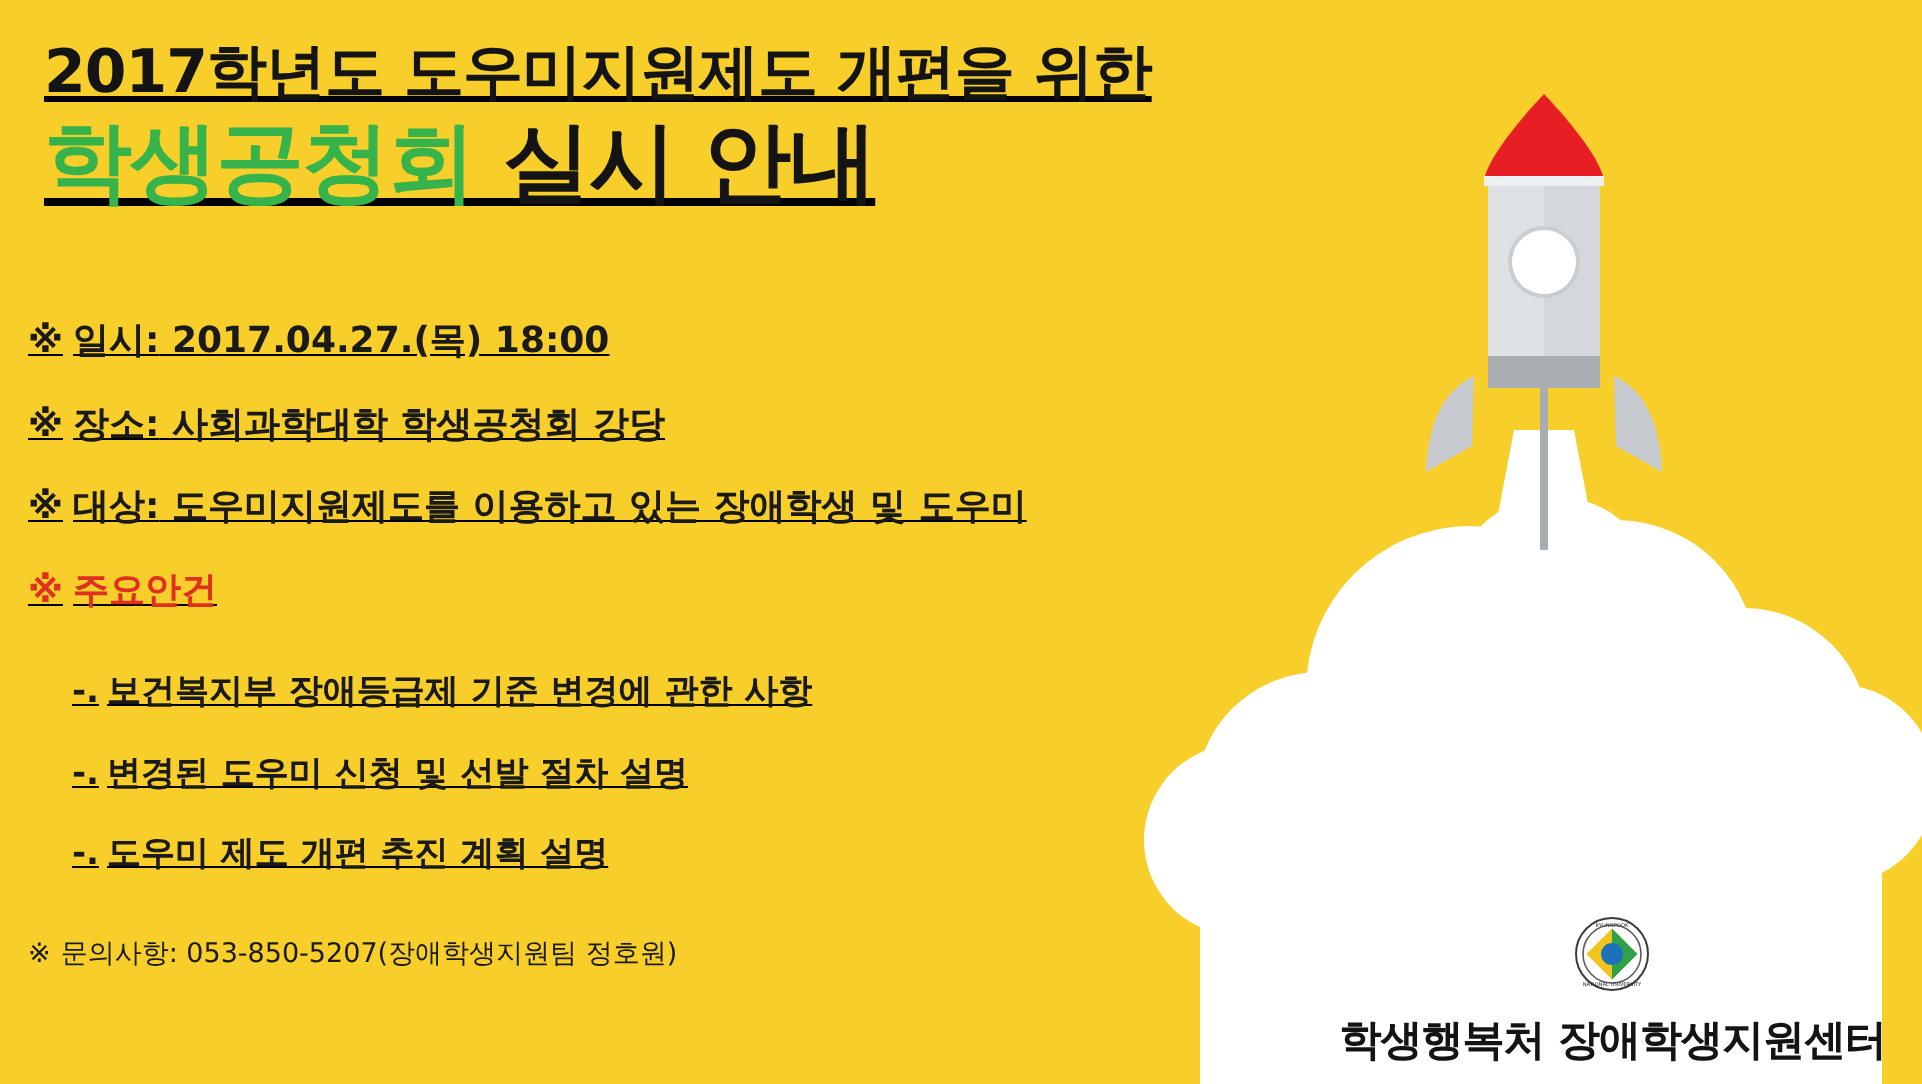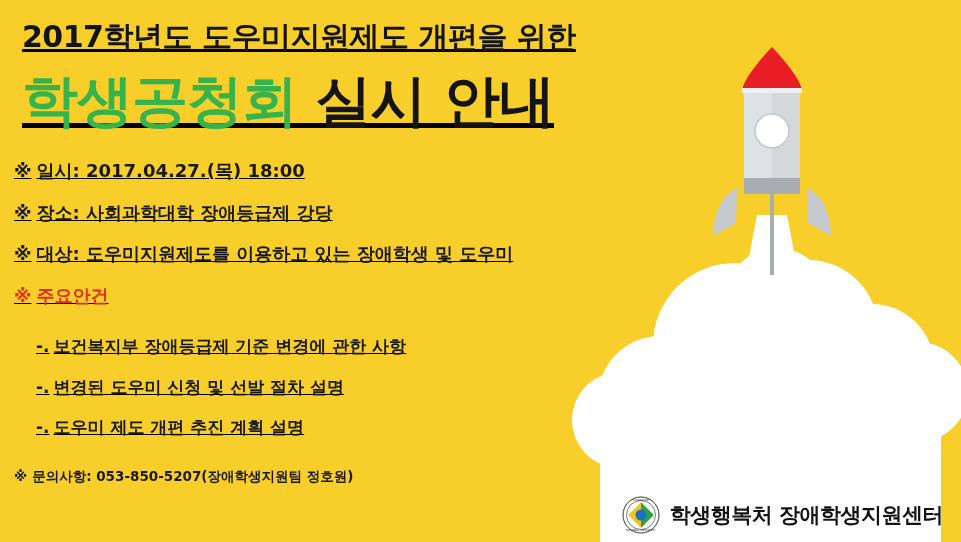--- a/index.html
+++ b/index.html
@@ -34,22 +34,22 @@
   }
   .title-line1 {
     font-size: 30px;
     font-weight: 700;
     color: #141414;
     letter-spacing: -0.5px;
     line-height: 1.12;
     white-space: nowrap;
   }
   .title-line2 {
-    margin-top: 16px;
-    font-size: 56px;
+    margin-top: 4px;
+    font-size: 44px;
     font-weight: 700;
     line-height: 1.1;
     letter-spacing: -1px;
     white-space: nowrap;
     color: #141414;
   }
   .title-highlight {
     color: #36B34A;
   }
   .title-rest {
@@ -99,35 +99,36 @@
     margin-right: 4px;
   }
 
   
   .contact {
     position: absolute;
     left: 14px;
     top: 468px;
     z-index: 5;
     font-size: 13.5px;
-    font-weight: 700;
+    font-weight: 400;
     color: #1a1a1a;
     white-space: nowrap;
   }
   .contact .mark { margin-right: 5px; }
 
   
   .org-footer {
     position: absolute;
     right: 18px;
     bottom: 8px;
     z-index: 6;
     display: flex;
     align-items: center;
     gap: 10px;
+    flex-direction: column;
   }
   .org-seal {
     width: 38px;
     height: 38px;
     flex: 0 0 38px;
   }
   .org-seal svg { display: block; width: 38px; height: 38px; }
   .org-name {
     font-size: 21px;
     font-weight: 700;
@@ -190,21 +191,21 @@
 
   <div class="body-block">
 
     <div class="info-row">
       <span class="mark">※</span><span>일시:</span>
       <span>2017.04.27.(목) 18:00</span>
     </div>
 
     <div class="info-row">
       <span class="mark">※</span><span>장소:</span>
-      <span>사회과학대학  장애등급제 강당</span>
+      <span>사회과학대학  학생공청회 강당</span>
     </div>
 
     <div class="info-row">
       <span class="mark">※</span><span>대상:</span>
       <span>도우미지원제도를 이용하고 있는 장애학생 및 도우미</span>
     </div>
 
     <div class="info-row agenda-head">
       <span class="mark">※</span><span>주요안건</span>
     </div>

